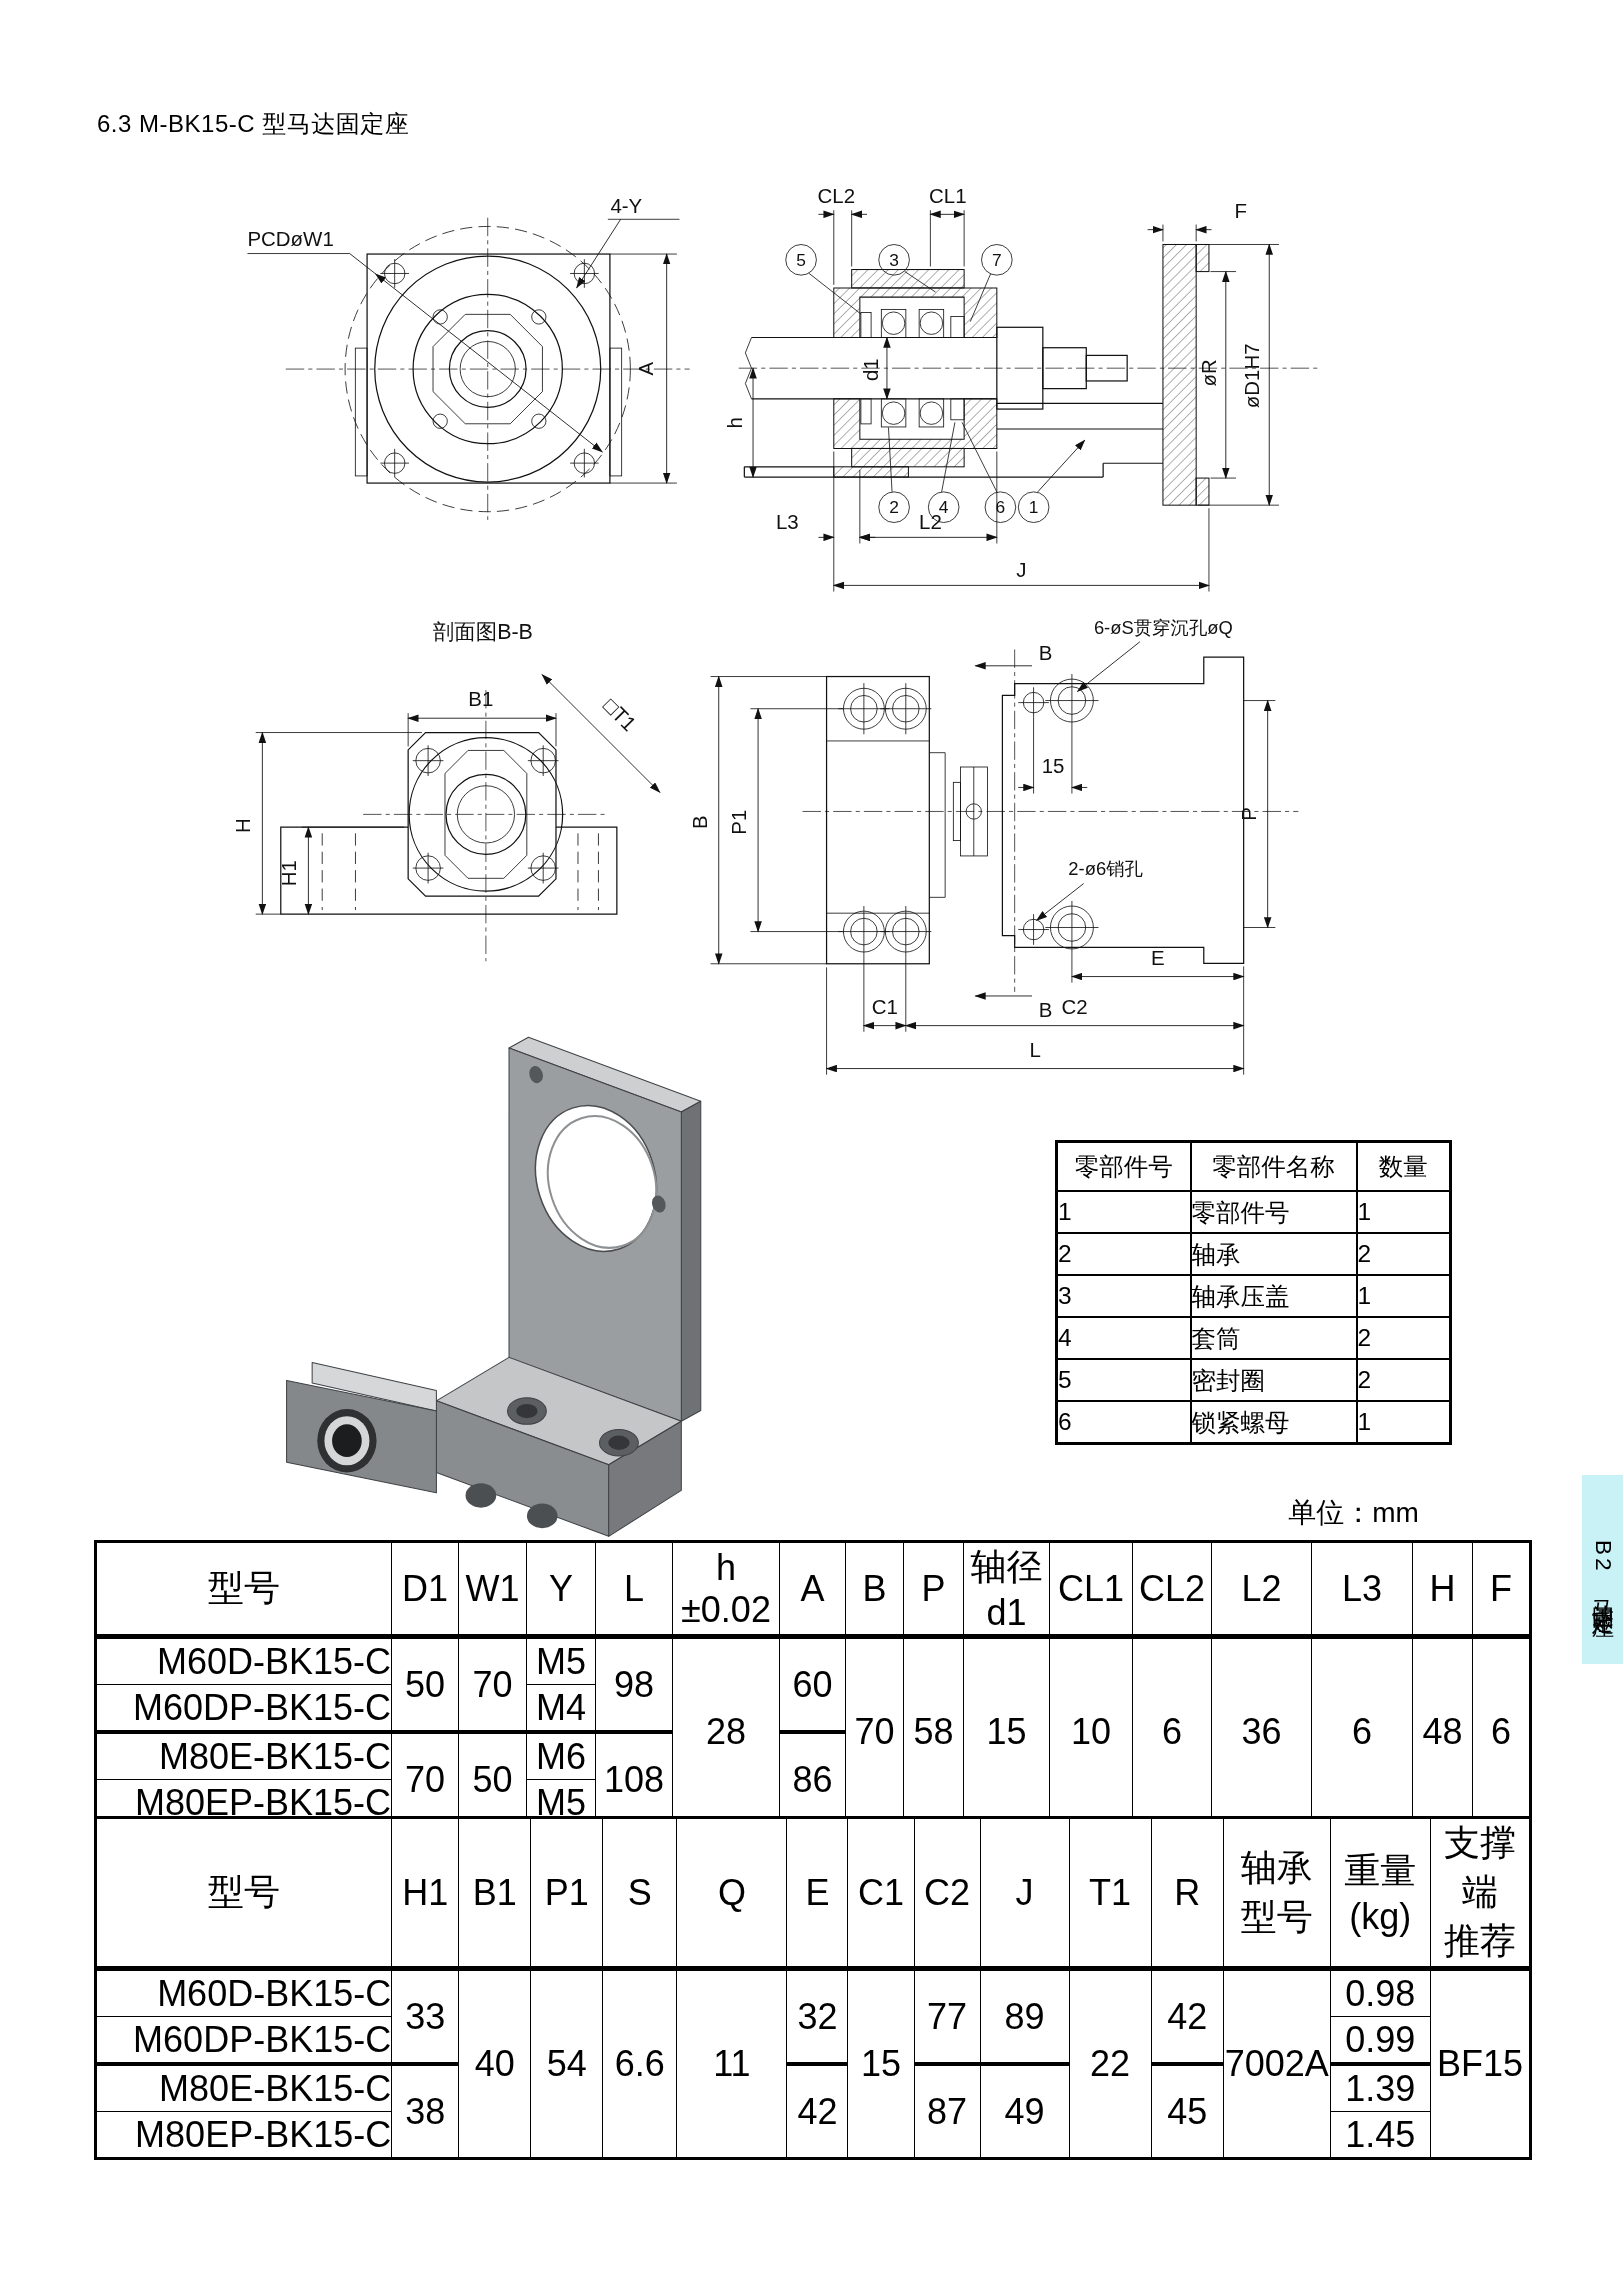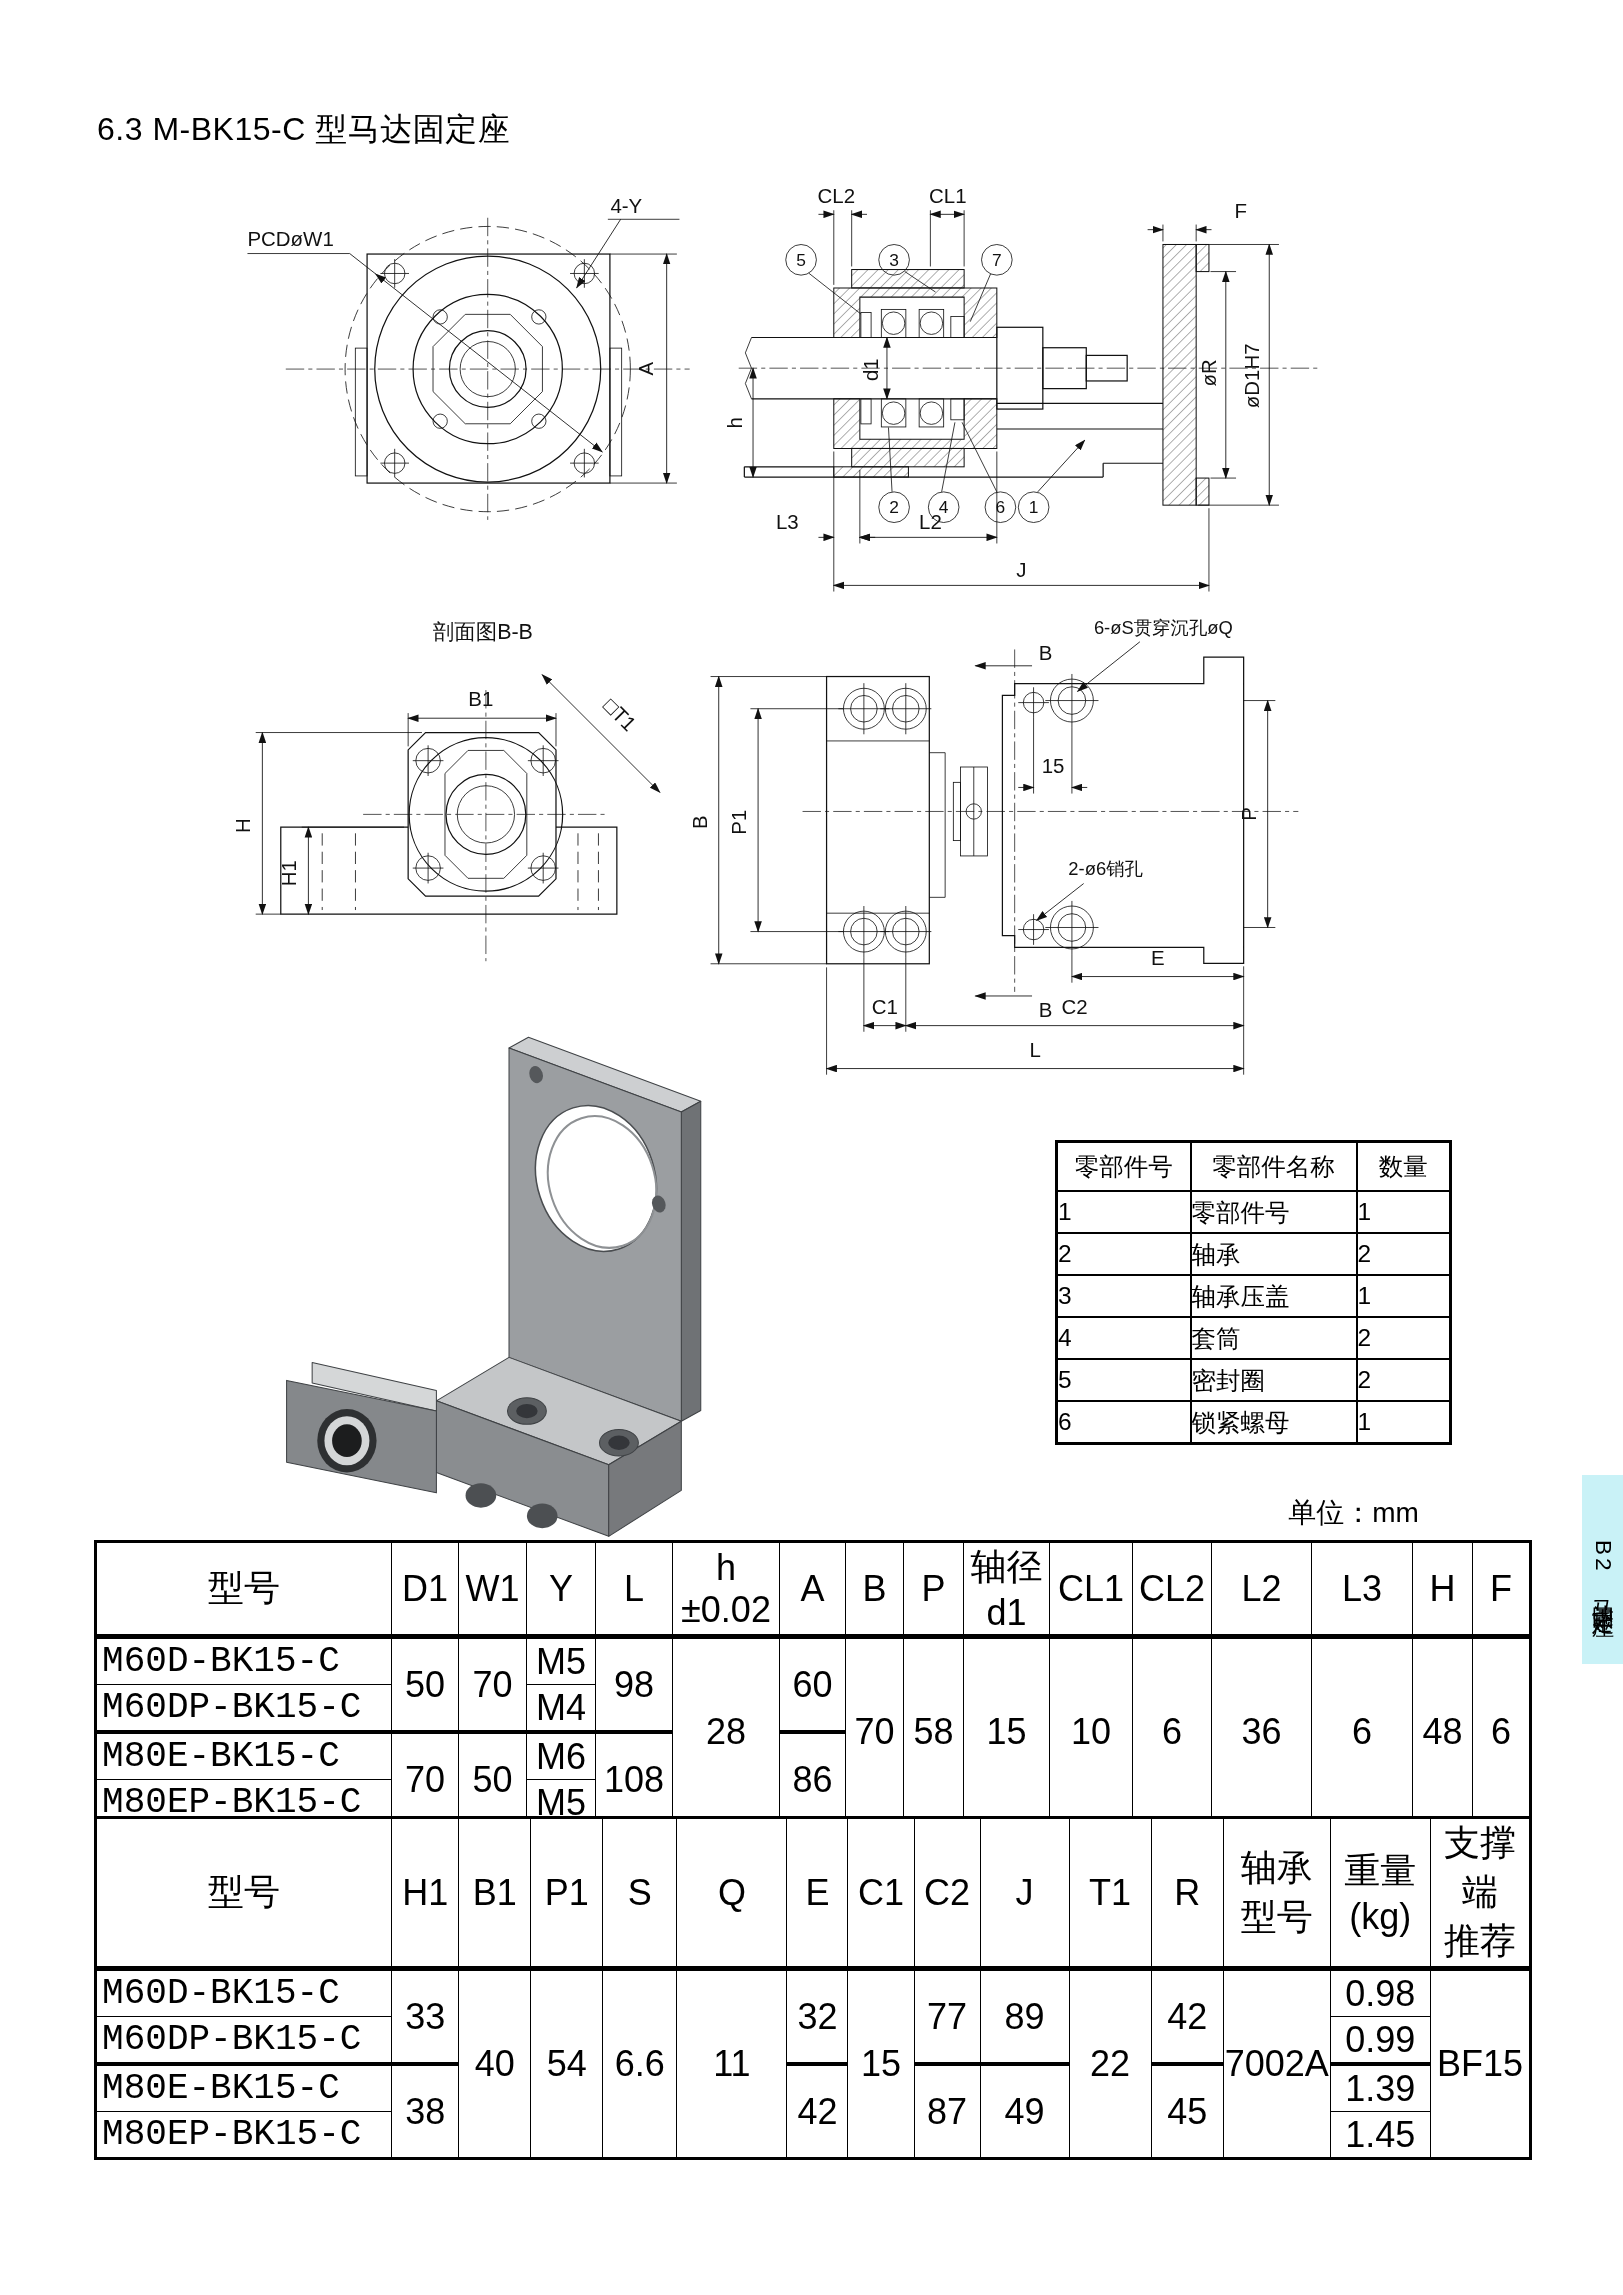--- a/index.html
+++ b/index.html
@@ -1,30 +1,30 @@
 <!DOCTYPE html>
 <html style="font-size:8.2px"><head>
 <meta charset="utf-8">
 <style>
   html,body{margin:0;padding:0;}
   body{width:1624px;height:2295px;background:#ffffff;position:relative;
        font-family:"Liberation Sans",sans-serif;color:#000;}
   .abs{position:absolute;}
-  .page-title{left:97px;top:108px;font-size:32px;letter-spacing:0.5px;}
+  .page-title{left:97px;top:108px;font-size:24px;letter-spacing:0.5px;}
   .unit-note{left:1176px;top:1494px;width:355px;text-align:center;font-size:28px;}
   .side-tab{left:1582px;top:1475px;width:42px;height:189px;background:#c9f2f7;
             display:flex;align-items:center;justify-content:center;}
   .side-tab span{writing-mode:vertical-rl;text-orientation:mixed;font-size:22.5px;letter-spacing:3.1px;}
   table{border-collapse:collapse;table-layout:fixed;background:#fff;}
   .spec{border:3.6px solid #000;font-size:36px;}
   .spec th,.spec td{border:1.5px solid #000;font-weight:400;text-align:center;padding:0;overflow:hidden;}
   .spec thead th{border-bottom:5.1px solid #000;height:77px;}
   .spec td{height:45px;}
   .spec tr.grp td{border-top:4.1px solid #000;}
-  .spec td.model{text-align:left;padding-left:5.1px;font-family:Liberation Mono, monospace;}
+  .spec td.model{text-align:right;padding-left:5.1px;}
   .parts{border:3.1px solid #000;font-size:24.5px;}
   .parts th,.parts td{border:2px solid #000;font-weight:400;padding:0;}
   .parts th{height:47px;}
   .parts td{height:40px;}
   svg{overflow:visible;}
   .ln{fill:none;stroke:#111;stroke-width:2.4px;}
   .th{fill:none;stroke:#111;stroke-width:1.6px;}
   .cl{fill:none;stroke:#111;stroke-width:1.4px;stroke-dasharray:36 8 8 8;}
   .dsh{fill:none;stroke:#111;stroke-width:1.6px;stroke-dasharray:24 12;}
   .dim{fill:none;stroke:#111;stroke-width:1.7px;}

